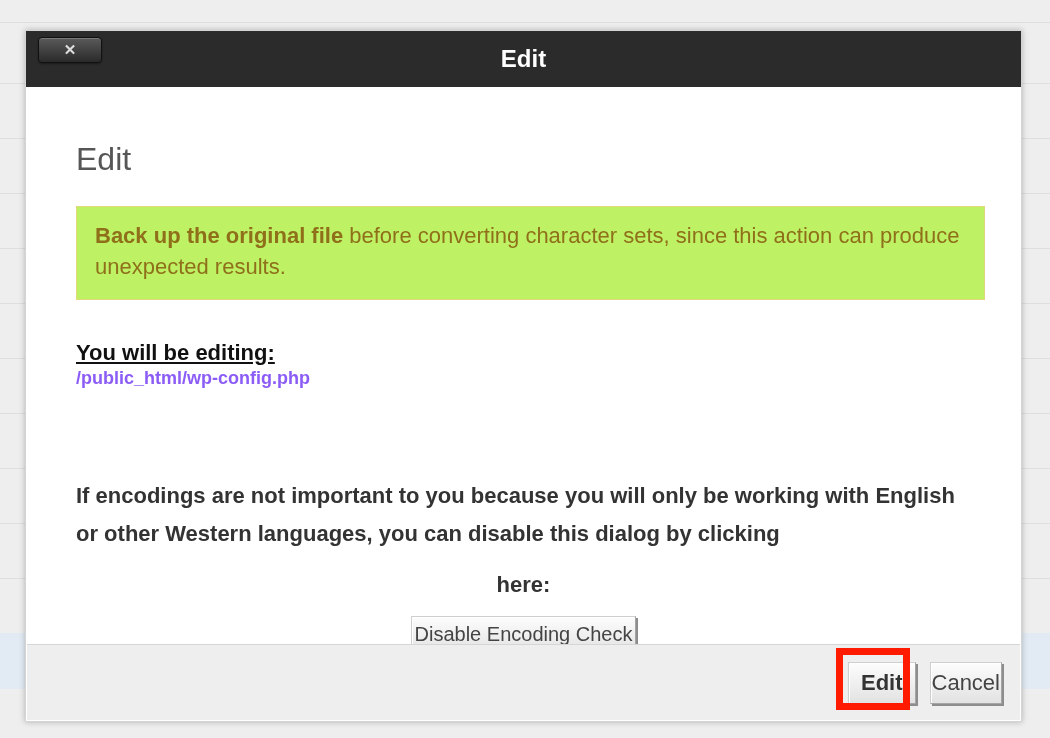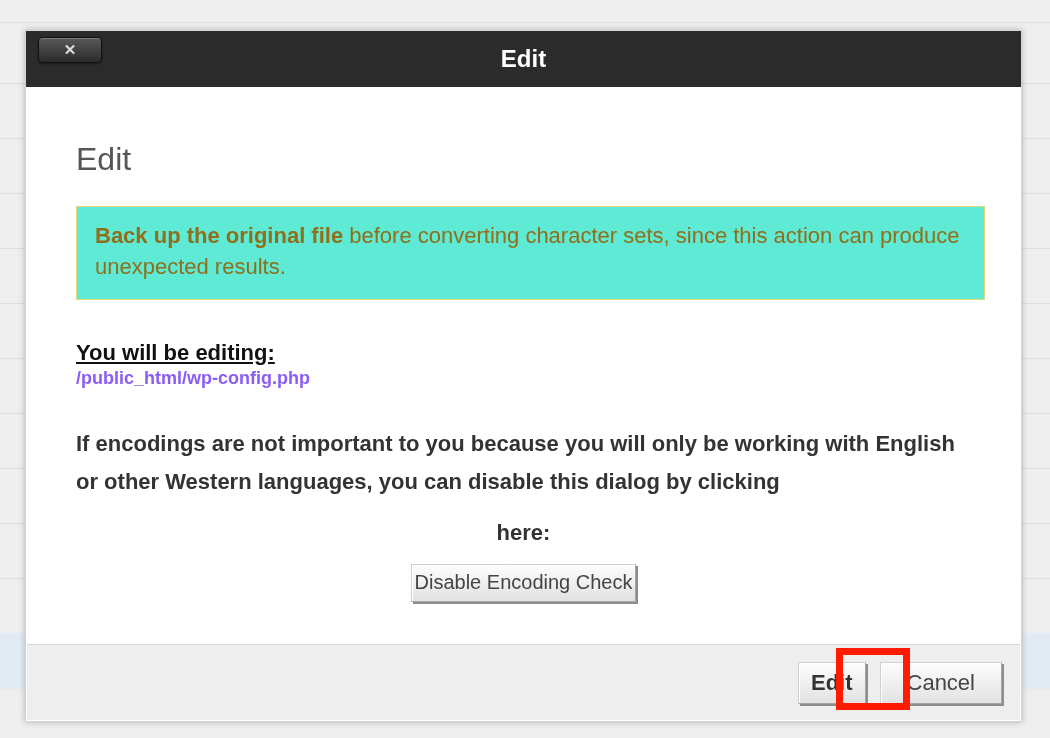--- a/index.html
+++ b/index.html
@@ -63,21 +63,21 @@
   }
 
   .heading {
     font-size: 32px;
     color: #565656;
     font-weight: 400;
     margin: 14px 0 28px 0;
   }
 
   .warning-box {
-    background: #5eead4;
+    background: #bef264;
     border: 1px solid #e1d87a;
     color: #8f6f1a;
     font-size: 22px;
     line-height: 1.4;
     padding: 14px 18px 16px 18px;
     width: 909px;
   }
   .warning-box .bold {
     font-weight: 700;
   }
@@ -90,21 +90,21 @@
     text-decoration: underline;
   }
   .editing-path {
     font-size: 18px;
     font-weight: 700;
     color: #8b5cf6;
     margin-top: 2px;
   }
 
   .enc-text {
-    margin-top: 36px;
+    margin-top: 88px;
     font-size: 22px;
     font-weight: 700;
     color: #333;
     line-height: 1.75;
   }
   .enc-here-row {
     margin-top: 18px;
     display: flex;
     align-items: center;
     gap: 18px;
@@ -152,21 +152,21 @@
     font-weight: 700;
     color: #333;
     height: 42px;
     padding: 0 12px;
   }
   .btn-cancel {
     font-size: 22px;
     font-weight: 400;
     color: #444;
     height: 42px;
-    padding: 0 26px;
+    padding: 0 1px;
   }
   .highlight-ring {
     position: absolute;
     border: 7px solid #ff1a00;
     pointer-events: none;
   }
 </style>
 </head>
 <body>
 

